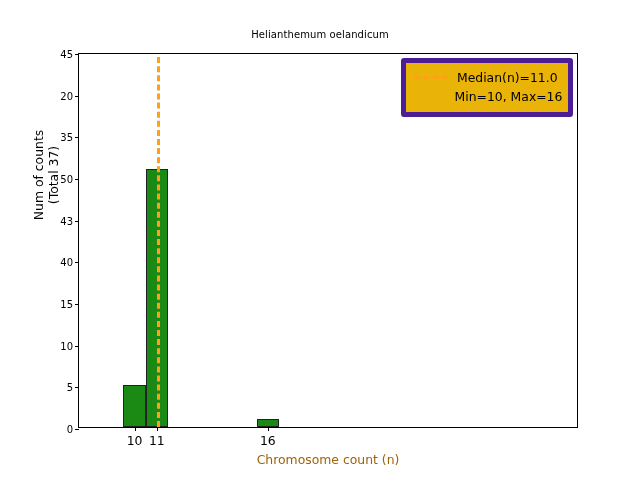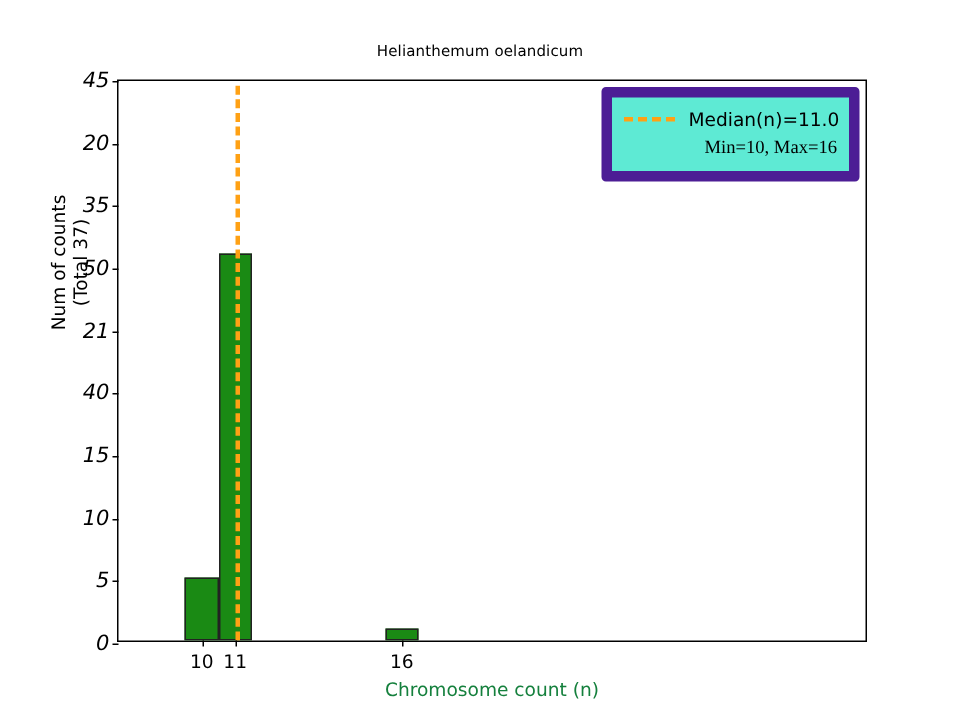--- a/index.html
+++ b/index.html
@@ -74,24 +74,23 @@
     left: -3.8px;
     width: 3.8px;
     height: 0;
     border-top: 1.1px solid #000000;
   }
   .ytick-label {
     position: absolute;
     right: 100%;
     margin-right: 6px;
     transform: translateY(-50%);
-    font-size: 14px;
+    font-size: 10px;
     white-space: nowrap;
     color: #000000;
-    font-style: italic;
   }
   .ytick-wrap {
     position: absolute;
     left: 0;
     width: 0;
     height: 0;
   }
 
   
   .xtick-wrap {
@@ -117,21 +116,21 @@
   }
 
   
   #xlabel {
     position: absolute;
     left: 78px;
     width: 500px;
     top: 452px;
     text-align: center;
     font-size: 12.4px;
-    color: #15803d;
+    color: #a16207;
   }
   #ylabel {
     position: absolute;
     left: -104px;
     top: 160px;
     width: 300px;
     transform: rotate(-90deg);
     transform-origin: center center;
     text-align: center;
     font-size: 12.4px;
@@ -141,23 +140,23 @@
   #ylabel .l1 { display: block; }
   #ylabel .l2 { display: block; }
 
   
   #legend {
     position: absolute;
     left: 401px;
     top: 58px;
     width: 172px;
     box-sizing: border-box;
-    border: 7px solid #4c1d95;
+    border: 5px solid #4c1d95;
     border-radius: 3px;
-    background: #5eead4;
+    background: #eab308;
     padding: 5px 8px 6px 8px;
   }
   .legend-row {
     display: flex;
     align-items: center;
     height: 19px;
   }
   .legend-swatch {
     width: 34px;
     height: 0;
@@ -167,22 +166,21 @@
   }
   .legend-swatch.blank {
     border-top: 0;
   }
   .legend-text {
     font-size: 12.4px;
     color: #000000;
     white-space: nowrap;
   }
   .legend-row.second {
-    justify-content: flex-end;
-    font-family: Liberation Serif, serif;
+    justify-content: center;
   }
 </style>
 </head>
 <body>
 
 <div id="figure">
 
   <div id="chart-title">Helianthemum oelandicum</div>
 
   <div id="ylabel">
@@ -214,21 +212,21 @@
       <div class="ytick-wrap" style="top: 250px;">
         <div class="ytick-mark"></div>
         <div class="ytick-label">15</div>
       </div>
       <div class="ytick-wrap" style="top: 208.333px;">
         <div class="ytick-mark"></div>
         <div class="ytick-label">40</div>
       </div>
       <div class="ytick-wrap" style="top: 166.667px;">
         <div class="ytick-mark"></div>
-        <div class="ytick-label">21</div>
+        <div class="ytick-label">43</div>
       </div>
       <div class="ytick-wrap" style="top: 125px;">
         <div class="ytick-mark"></div>
         <div class="ytick-label">50</div>
       </div>
       <div class="ytick-wrap" style="top: 83.3333px;">
         <div class="ytick-mark"></div>
         <div class="ytick-label">35</div>
       </div>
       <div class="ytick-wrap" style="top: 41.6667px;">

